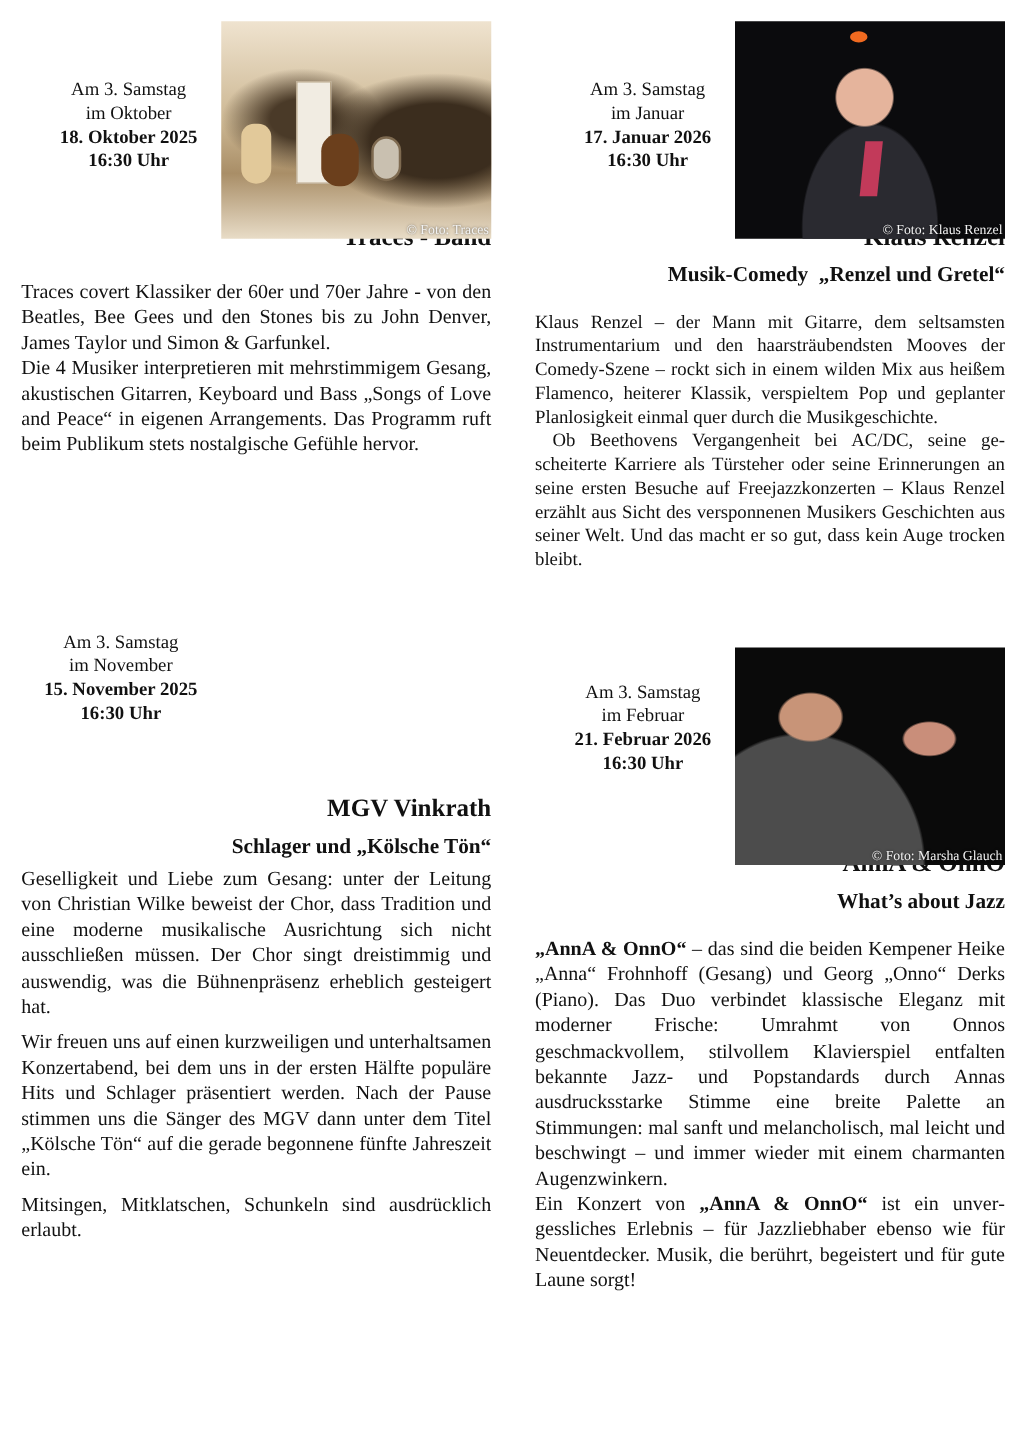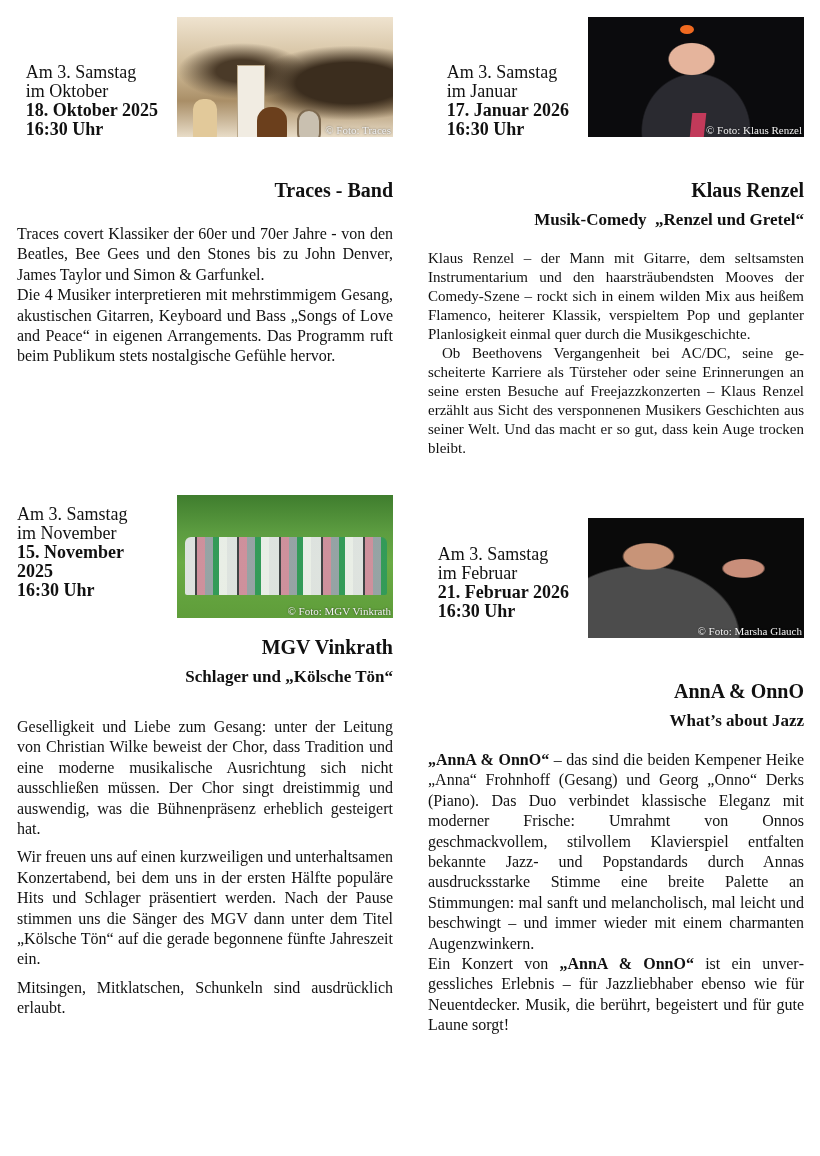--- a/index.html
+++ b/index.html
@@ -6,23 +6,23 @@
   html, body { width: 820px; height: 1156px; background: #ffffff; overflow: hidden; }
   body { font-family: "Liberation Serif", "DejaVu Serif", serif; color: #111111; position: relative; }
 
   .event { position: absolute; width: 376px; }
   #ev-traces  { left: 17px;  top: 17px; }
   #ev-renzel  { left: 428px; top: 17px; }
   #ev-mgv     { left: 17px;  top: 495px; }
   #ev-anna    { left: 428px; top: 518px; }
 
   .head { position: relative; height: 144px; }
-  .datebox { position: absolute; right: 235px; text-align: left; font-size: 18px; line-height: 19px; }
+  .datebox { position: absolute; right: 235px; text-align: center; font-size: 15px; line-height: 19px; }
   .datebox .b { font-weight: bold; }
-  .photo { position: absolute; right: 0; top: 0; width: 216px; height: 120px; overflow: hidden; }
+  .photo { position: absolute; right: 0; top: 0; width: 216px; height: 174px; overflow: hidden; }
   .photo .credit {
     position: absolute; right: 2px; bottom: 1px; font-size: 11px; color: #f2f2f2;
     text-shadow: 0 0 2px rgba(0,0,0,0.6); white-space: nowrap;
   }
 
   .title { text-align: right; font-weight: bold; font-size: 20px; line-height: 24px; margin-top: 17px; }
   .subtitle { text-align: right; font-weight: bold; font-size: 17px; line-height: 22px; margin-top: 7px; }
   .body { margin-top: 20px; text-align: justify; hyphens: manual; }
   .body p { margin: 0; }
   .fs16 { font-size: 16px; line-height: 20.4px; }
@@ -108,28 +108,24 @@
 </section>
 
 <section class="event" id="ev-mgv">
   <div class="head" style="height:123px">
     <div class="datebox" style="top:10px">
       <div>Am 3. Samstag</div>
       <div>im November</div>
       <div class="b">15. November 2025</div>
       <div class="b">16:30 Uhr</div>
     </div>
-    <div class="photo ph-mgv" style="height:123px">
-      <span class="crowd"></span>
-      <span class="credit">© Foto: MGV Vinkrath</span>
-    </div>
   </div>
   <h2 class="title" style="margin-top:17px">MGV Vinkrath</h2>
   <h3 class="subtitle">Schlager und „Kölsche Tön“</h3>
-  <div class="body fs16 gap" style="margin-top:29px">
+  <div class="body fs16 gap" style="margin-top:6px">
     <p>Geselligkeit und Liebe zum Gesang: unter der Lei­tung von Christian Wilke beweist der Chor, dass Tradition und eine moderne musikalische Ausrich­tung sich nicht ausschließen müssen. Der Chor singt dreistimmig und auswendig, was die Bühnen­präsenz erheblich gesteigert hat.</p>
     <p>Wir freuen uns auf einen kurzweiligen und unter­haltsamen Konzertabend, bei dem uns in der ersten Hälfte populäre Hits und Schlager präsentiert wer­den. Nach der Pause stimmen uns die Sänger des MGV dann unter dem Titel „Kölsche Tön“ auf die gerade begonnene fünfte Jahreszeit ein.</p>
     <p>Mitsingen, Mitklatschen, Schunkeln sind ausdrück­lich erlaubt.</p>
   </div>
 </section>
 
 <section class="event" id="ev-anna">
   <div class="head">
     <div class="datebox" style="top:27px">
       <div>Am 3. Samstag</div>

